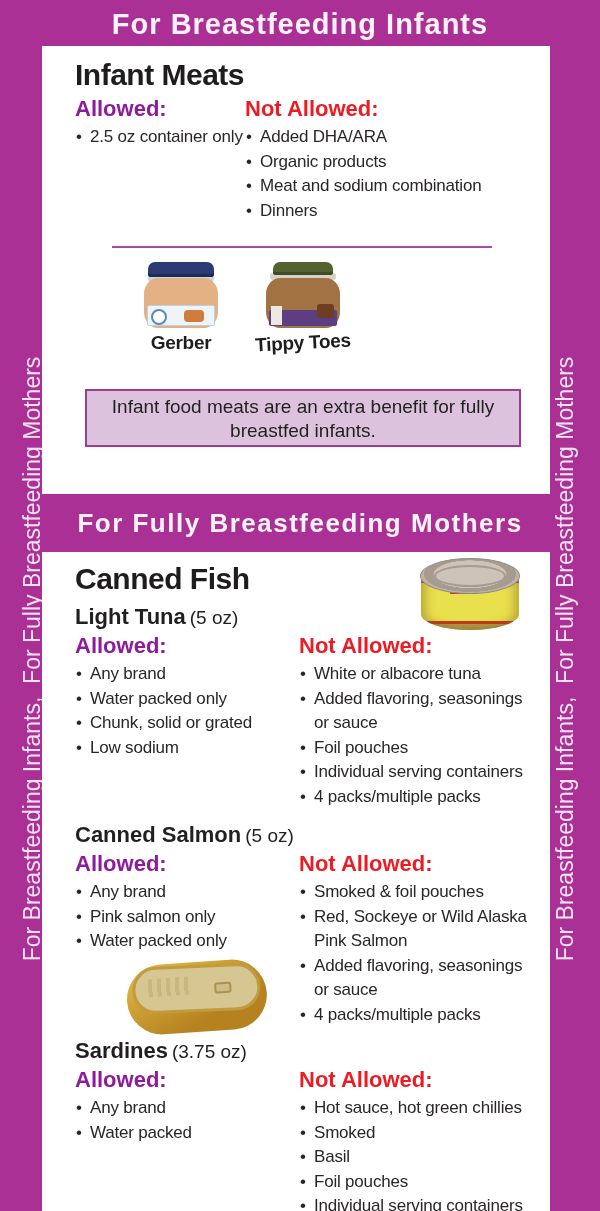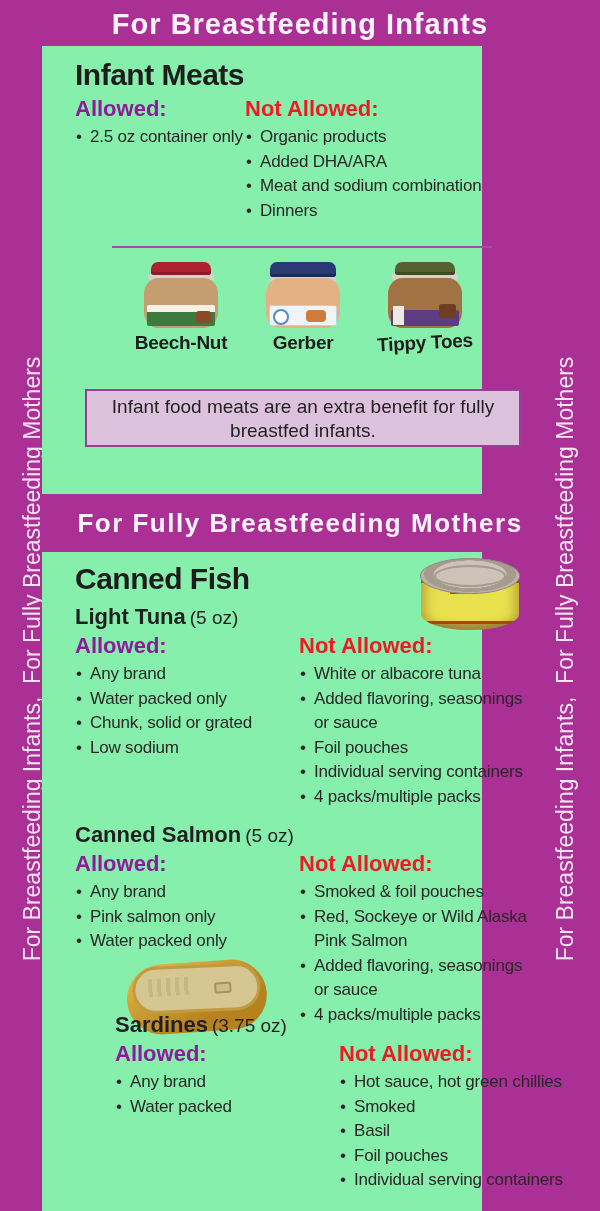--- a/index.html
+++ b/index.html
@@ -13,21 +13,21 @@
   .banner { position:absolute; left:0; right:0; text-align:center;
     color:#fdf2fa; font-weight:bold; }
   .banner-top { top:0; height:42px; line-height:48px; font-size:29px; letter-spacing:1px; }
   .banner-mid { top:494px; height:58px; line-height:58px; font-size:26px; letter-spacing:1.5px; }
   
   .side-text { position:absolute; width:700px; height:34px; line-height:34px;
     font-size:23px; color:#f6e4f2; text-align:center; transform:rotate(-90deg); }
   .side-left  { left:-318px; top:642px; }
   .side-right { left:215px;  top:642px; }
   
-  .panel { position:absolute; left:42px; width:440px; background:#86efac;text-decoration:underline; }
+  .panel { position:absolute; left:42px; width:508px; background:#ffffff;text-decoration:underline; }
   .panel-1 { top:46px;  height:448px; }
   .panel-2 { top:552px; height:659px; }
   
   .h1 { font-size:30px; font-weight:bold; letter-spacing:-0.5px; color:#1f1c1d; }
   .subhead { font-size:22px; font-weight:bold; color:#221f20; }
   .subhead .size { font-size:19px; font-weight:normal; margin-left:4px; }
   .lbl-allowed     { font-size:22px; font-weight:bold; color:#8e1a9c; line-height:26px; margin-bottom:3px; }
   .lbl-not-allowed { font-size:22px; font-weight:bold; color:#ed1c24; line-height:26px; margin-bottom:3px; }
   
   ul.bullets { list-style:none; font-size:17px; letter-spacing:-0.2px; line-height:24.5px; color:#2a2627; }
@@ -65,21 +65,21 @@
   .jar-tt .jar-lid   { background:#566130; box-shadow:inset 0 -3px 0 #414a23; }
   .jar-tt .jar-glass { background:#a27342; }
   .jar-tt .jar-label { background:#5e3e82; height:16px; }
   .jar-tt .jar-label::before { content:""; position:absolute; left:2px; top:-4px; width:11px; height:19px; background:#ece9e2; }
   .jar-tt .jar-label::after  { content:""; position:absolute; right:3px; top:-6px; width:17px; height:14px; background:#6f3d1f; border-radius:3px; }
   
   .cf-title { position:absolute; left:33px; top:10px; }
   .fish-sec { position:absolute; left:33px; right:8px; }
   .sec-tuna    { top:52px; }
   .sec-salmon  { top:270px; }
-  .sec-sardine { top:460px;margin-left:40px; }
+  .sec-sardine { top:486px; }
   .col-a  { left:0;    top:29px; width:212px; }
   .col-na { left:224px; top:29px; width:250px; }
   
   .tuna-can { position:absolute; left:378px; top:6px; width:100px; height:76px; }
   .tc-body { position:absolute; top:17px; left:1px; width:98px; height:55px;
     border-radius:10px 10px 48px 48px / 8px 8px 16px 16px;
     background:linear-gradient(#cfc8bd 0 5px, #c23a1f 5px 8px, #e9e04e 8px 46px, #c23a1f 46px 49px, #b59a4a 49px);
     box-shadow:inset 6px 0 8px rgba(120,90,20,.35), inset -6px 0 8px rgba(120,90,20,.35); }
   .tc-lid { position:absolute; top:0; left:0; width:100px; height:36px; border-radius:50%;
     background:radial-gradient(ellipse at 50% 45%, #cdc3b8 0 52%, #a79b90 53% 66%, #beb3a8 67%);
@@ -117,39 +117,30 @@
       <ul class="bullets">
 
       <li>2.5 oz container only</li>
         </ul>
     </div>
 
     <div class="col im-notallowed">
       <div class="lbl-not-allowed">Not Allowed:</div>
       <ul class="bullets">
 
-      <li>Organic products</li>
-          <li>Added DHA/ARA</li>
+      <li>Added DHA/ARA</li>
+          <li>Organic products</li>
           <li>Meat and sodium combination</li>
           <li>Dinners</li>
         </ul>
     </div>
 
     <div class="divider"></div>
 
     <div class="jars-row">
-      <div class="jar-cell">
-        <div class="jar jar-bn">
-          <div class="jar-rim"></div>
-          <div class="jar-lid"></div>
-          <div class="jar-glass"></div>
-          <div class="jar-label"></div>
-        </div>
-        <div class="brand">Beech-Nut</div>
-      </div>
       <div class="jar-cell">
         <div class="jar jar-gb">
           <div class="jar-rim"></div>
           <div class="jar-lid"></div>
           <div class="jar-glass"></div>
           <div class="jar-label"></div>
         </div>
         <div class="brand">Gerber</div>
       </div>
       <div class="jar-cell">

